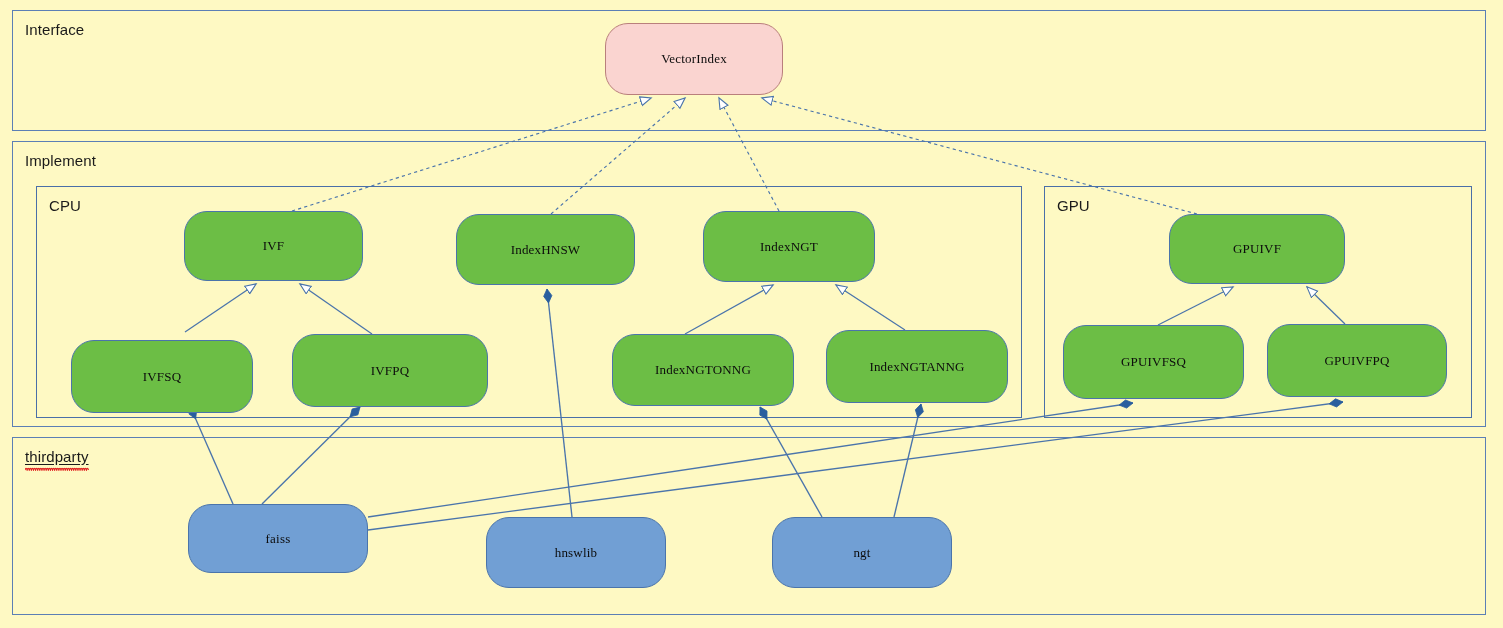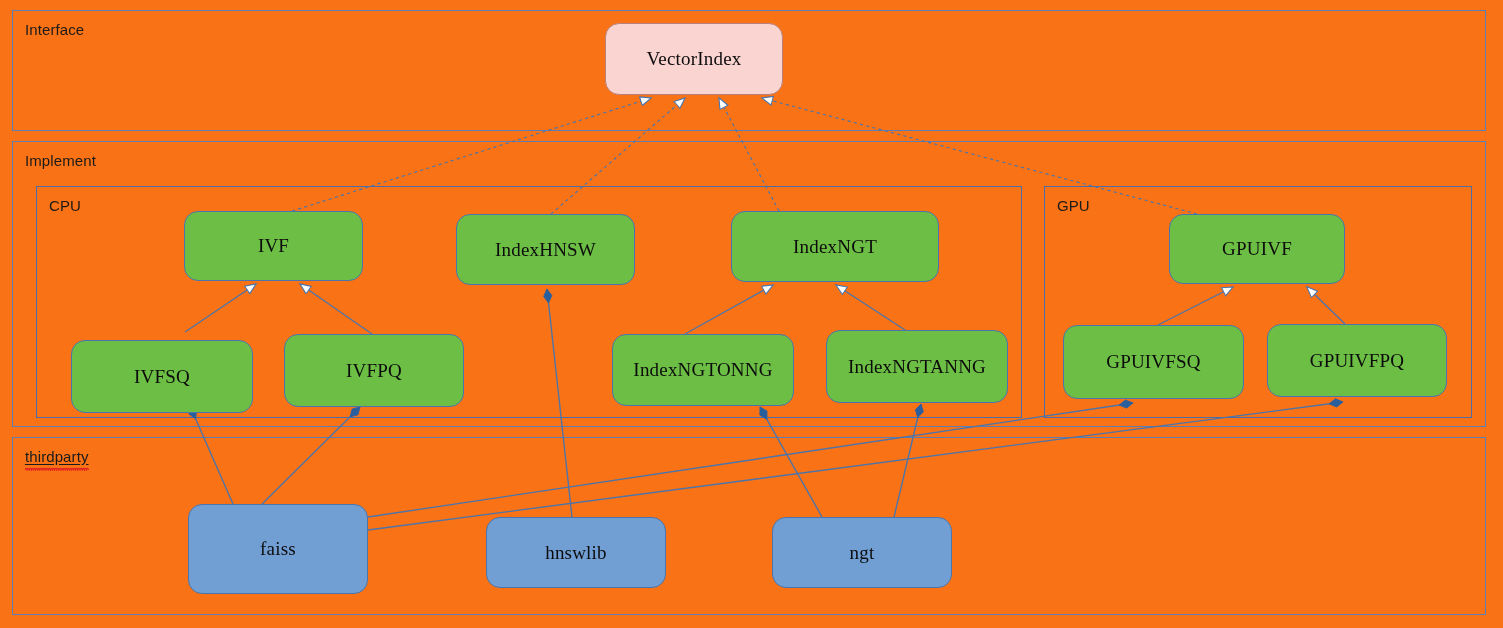--- a/index.html
+++ b/index.html
@@ -8,21 +8,21 @@
     padding: 0;
     background: #ffffff;
   }
   body {
     font-family: "Liberation Sans", sans-serif;
   }
   #canvas {
     position: relative;
     width: 1503px;
     height: 628px;
-    background: #f97316;
+    background: #fef9c3;
     overflow: hidden;
   }
   
   .package {
     position: absolute;
     border: 1.4px solid #5b7fb5;
     background: transparent;
     box-sizing: border-box;
   }
   .package.inner {
@@ -47,28 +47,28 @@
     left: 0;
     bottom: -7px;
     width: 100%;
     height: 5px;
     pointer-events: none;
   }
   
   .node {
     position: absolute;
     box-sizing: border-box;
-    border-radius: 14px;
+    border-radius: 23px;
     border: 1.3px solid #4a74ab;
     display: flex;
     align-items: center;
     justify-content: center;
     color: #0c0c0c;
     font-family: "Liberation Serif", serif;
-    font-size: 19px;
+    font-size: 13px;
     letter-spacing: 0.2px;
     text-align: center;
     user-select: none;
   }
   .node.iface   { background: #fad4d0; border-color: #b97f7c; }
   .node.impl    { background: #6cbe45; border-color: #4a74ab; }
   .node.third   { background: #719fd4; border-color: #4a74ab; }
 
   
   #edges {
@@ -133,45 +133,45 @@
   <div id="nodes-layer">
       <div class="node iface" style="left: 605px; top: 23px; width: 178px; height: 72px;">
         <span>VectorIndex</span>
       </div>
       <div class="node impl" style="left: 184px; top: 211px; width: 179px; height: 70px;">
         <span>IVF</span>
       </div>
       <div class="node impl" style="left: 456px; top: 214px; width: 179px; height: 71px;">
         <span>IndexHNSW</span>
       </div>
-      <div class="node impl" style="left: 731px; top: 211px; width: 208px; height: 71px;">
+      <div class="node impl" style="left: 703px; top: 211px; width: 172px; height: 71px;">
         <span>IndexNGT</span>
       </div>
       <div class="node impl" style="left: 1169px; top: 214px; width: 176px; height: 70px;">
         <span>GPUIVF</span>
       </div>
       <div class="node impl" style="left: 71px; top: 340px; width: 182px; height: 73px;">
         <span>IVFSQ</span>
       </div>
-      <div class="node impl" style="left: 284px; top: 334px; width: 180px; height: 73px; align-items: center;">
+      <div class="node impl" style="left: 292px; top: 334px; width: 196px; height: 73px; align-items: center;">
         <span>IVFPQ</span>
       </div>
       <div class="node impl" style="left: 612px; top: 334px; width: 182px; height: 72px;">
         <span>IndexNGTONNG</span>
       </div>
       <div class="node impl" style="left: 826px; top: 330px; width: 182px; height: 73px; justify-content: center;">
         <span>IndexNGTANNG</span>
       </div>
       <div class="node impl" style="left: 1063px; top: 325px; width: 181px; height: 74px;">
         <span>GPUIVFSQ</span>
       </div>
       <div class="node impl" style="left: 1267px; top: 324px; width: 180px; height: 73px;">
         <span>GPUIVFPQ</span>
       </div>
-      <div class="node third" style="left: 188px; top: 504px; width: 180px; height: 90px; text-align: right;">
+      <div class="node third" style="left: 188px; top: 504px; width: 180px; height: 69px; text-align: right;">
         <span>faiss</span>
       </div>
       <div class="node third" style="left: 486px; top: 517px; width: 180px; height: 71px;">
         <span>hnswlib</span>
       </div>
       <div class="node third" style="left: 772px; top: 517px; width: 180px; height: 71px;">
         <span>ngt</span>
       </div>
     </div>
 

